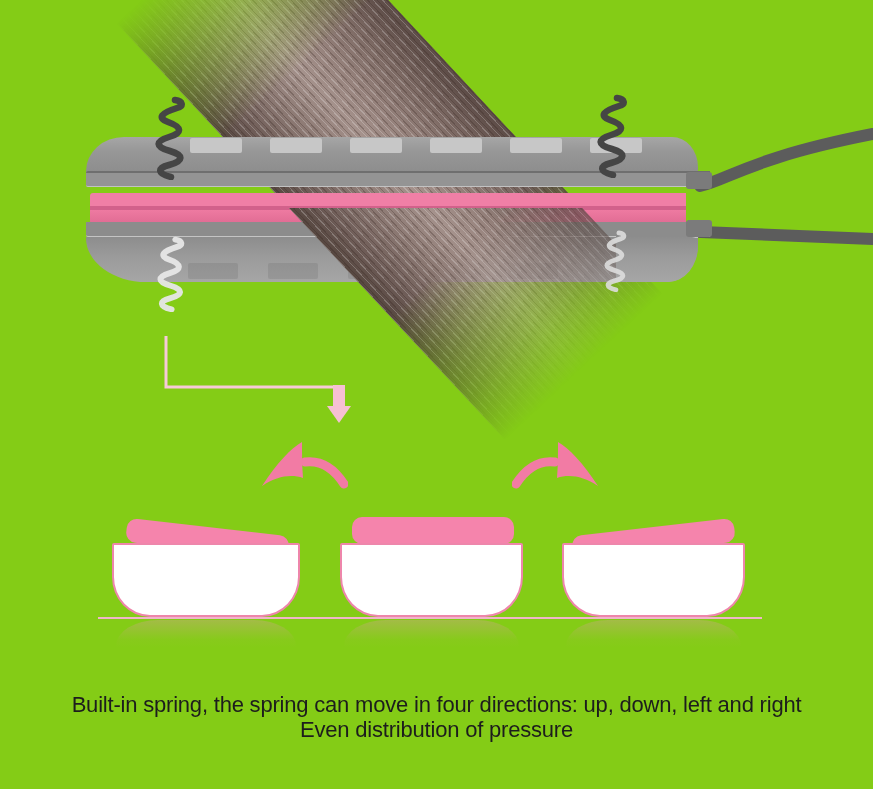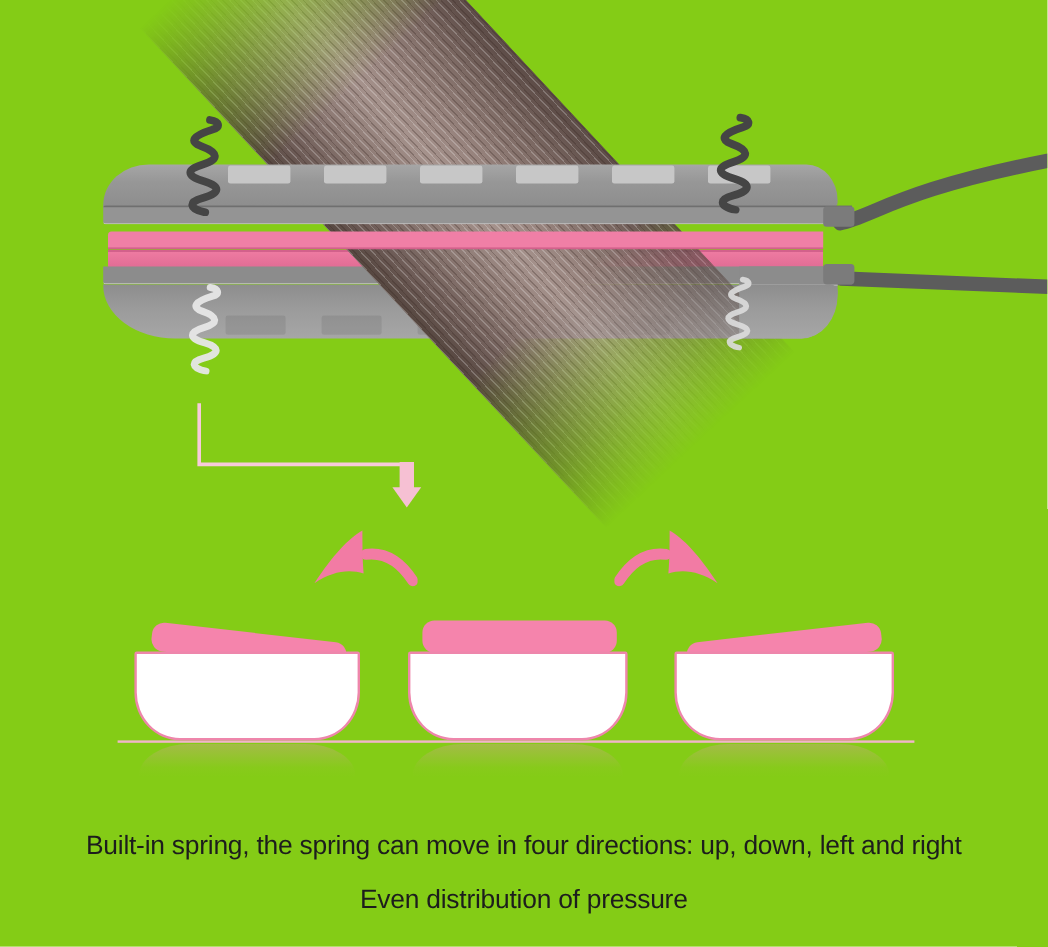--- a/index.html
+++ b/index.html
@@ -80,21 +80,21 @@
   .tub.right{left:562px;width:183px;}
   .reflection{top:620px;height:28px;z-index:3;
     background:linear-gradient(180deg,rgba(236,150,182,0.30),rgba(236,150,182,0.03) 70%,rgba(236,150,182,0));
     border-radius:42px 42px 4px 4px / 26px 26px 2px 2px;}
   .curved-arrow{z-index:6;}
 
   
   .caption{left:0;width:873px;text-align:center;color:#1d1d1d;
     font-size:22px;line-height:28px;letter-spacing:-0.2px;z-index:8;}
   .caption.l1{top:691px;}
-  .caption.l2{top:736px;}
+  .caption.l2{top:716px;}
 </style>
 </head>
 <body>
 
 <div class="canvas">
 
   <svg class="abs arms-svg" width="193" height="140" viewBox="0 0 193 140">
     <path d="M20 68 C 48 62 70 40 193 16" stroke="#5c5c5c" stroke-width="12" fill="none" stroke-linecap="round"></path>
     <path d="M20 114 C 80 116 140 119 193 121" stroke="#5c5c5c" stroke-width="12" fill="none" stroke-linecap="round"></path>
   </svg>

